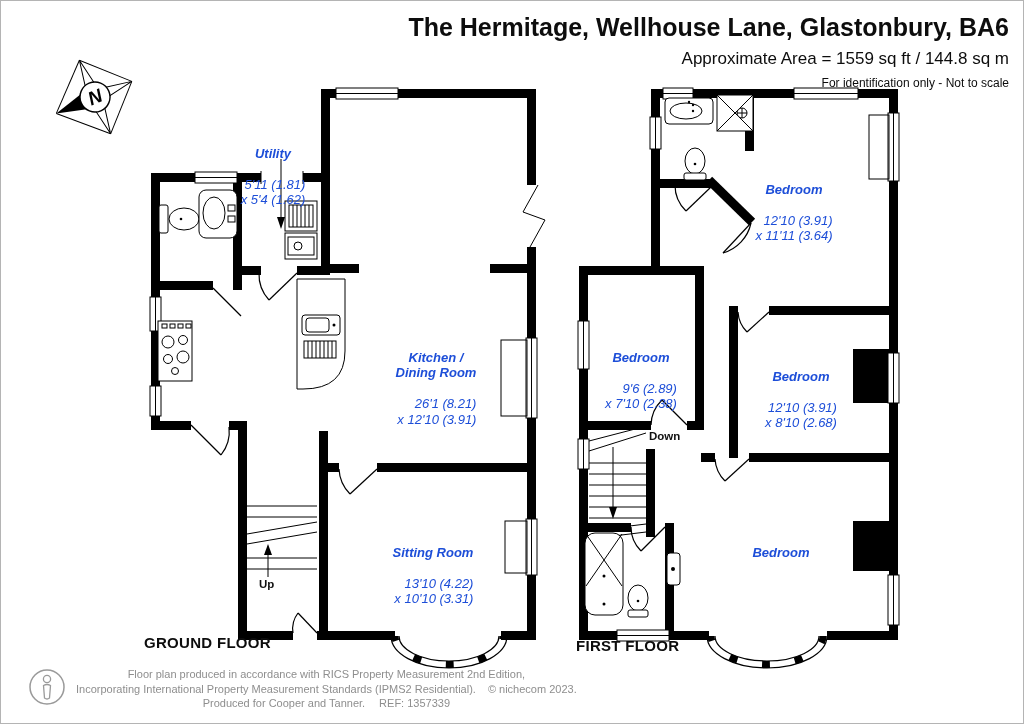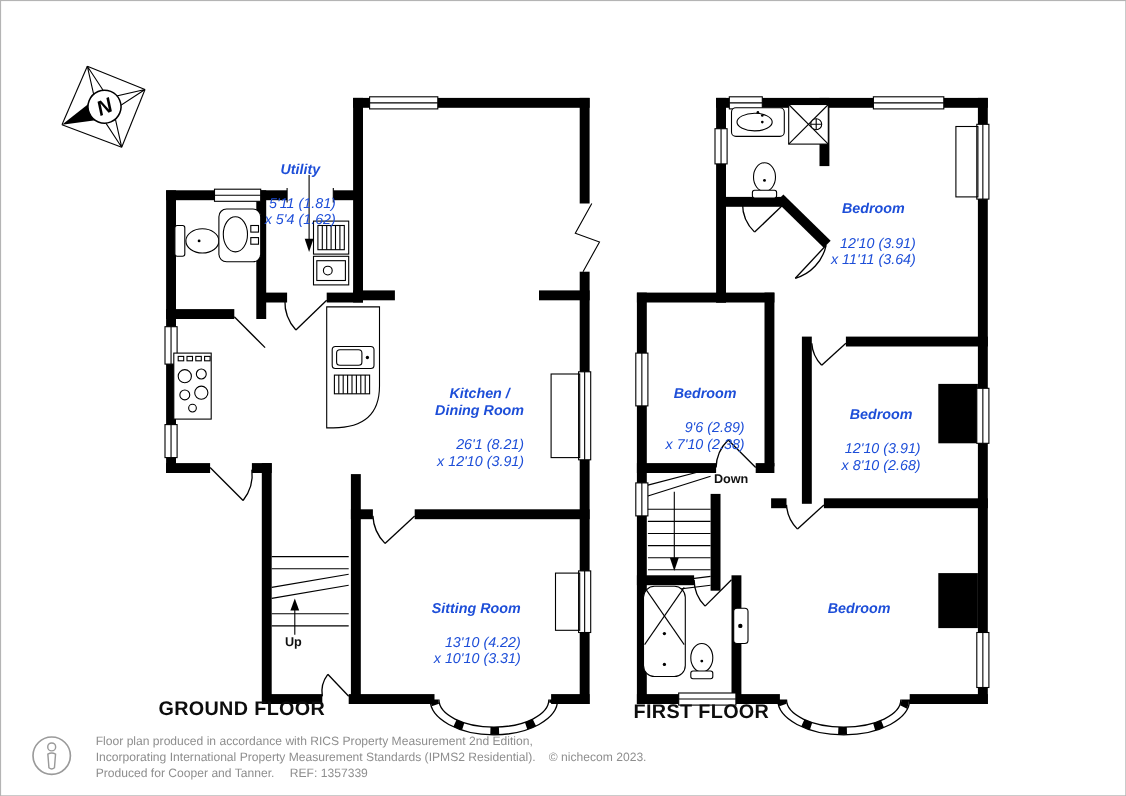--- a/index.html
+++ b/index.html
@@ -7,36 +7,41 @@
         font-family:"Liberation Sans","DejaVu Sans",sans-serif;overflow:hidden;}
   .header{position:absolute;top:12px;right:14px;text-align:right;color:#0d0d0d;}
   .title{font-size:25px;font-weight:bold;letter-spacing:0;}
   .area{font-size:17px;margin-top:7px;}
   .disclaimer{font-size:12px;margin-top:7px;}
   .plan-svg{position:absolute;left:0;top:0;}
   .lbl{position:absolute;transform:translateX(-50%);text-align:center;color:#1d4ed8;font-size:13px;line-height:15.5px;white-space:pre-line;font-style:italic;}
   .rname{font-weight:bold;white-space:pre-line;}
   .rdims{white-space:pre-line;text-align:right;}
   .stair-lbl{position:absolute;font-size:11.5px;font-weight:bold;color:#111;}
-  .floor-title{position:absolute;font-size:18px;font-weight:bold;color:#0d0d0d;letter-spacing:.3px;}
+  .floor-title{position:absolute;font-size:15px;font-weight:bold;color:#0d0d0d;letter-spacing:.3px;}
   .footer{position:absolute;left:26px;top:666px;display:flex;align-items:flex-start;}
-  .footer-text{margin-left:20px;font-size:11px;line-height:14.5px;color:#8e8e8e;}
+  .footer-text{margin-left:9px;font-size:11px;line-height:14.5px;color:#8e8e8e;text-align:center;}
   .ref{margin-left:14px;}
   .copyright{margin-left:12px;}
   .wall{fill:#000;}
   .thin{stroke:#000;stroke-width:1.2;fill:none;}
   .thinner{stroke:#000;stroke-width:1;fill:none;}
   .win{fill:#fff;stroke:#000;stroke-width:1;}
   .fix{stroke:#000;stroke-width:1;fill:#fff;}
 </style>
 </head>
 <body>
 
 <div class="page">
 
+  <div class="header">
+    <div class="title">The Hermitage, Wellhouse Lane, Glastonbury, BA6</div>
+    <div class="area">Approximate Area = 1559 sq ft / 144.8 sq m</div>
+    <div class="disclaimer">For identification only - Not to scale</div>
+  </div>
 
   <svg style="position:absolute;left:48px;top:50px;" width="92" height="92" viewBox="-46 -46 92 92">
     <g transform="rotate(-23)">
       <line class="thinner" x1="0" y1="-40" x2="40" y2="0"></line>
       <line class="thinner" x1="40" y1="0" x2="0" y2="40"></line>
       <line class="thinner" x1="0" y1="40" x2="-42" y2="0"></line>
       <line class="thinner" x1="-42" y1="0" x2="0" y2="-40"></line>
       <path class="thinner" fill="#fff" d="M0,-40 L6,-7 L0,0 L-6,-7 Z"></path>
       <path class="thinner" fill="#fff" d="M40,0 L7,6 L0,0 L7,-6 Z"></path>
       <path class="thinner" fill="#fff" d="M0,40 L6,7 L0,0 L-6,7 Z"></path>

